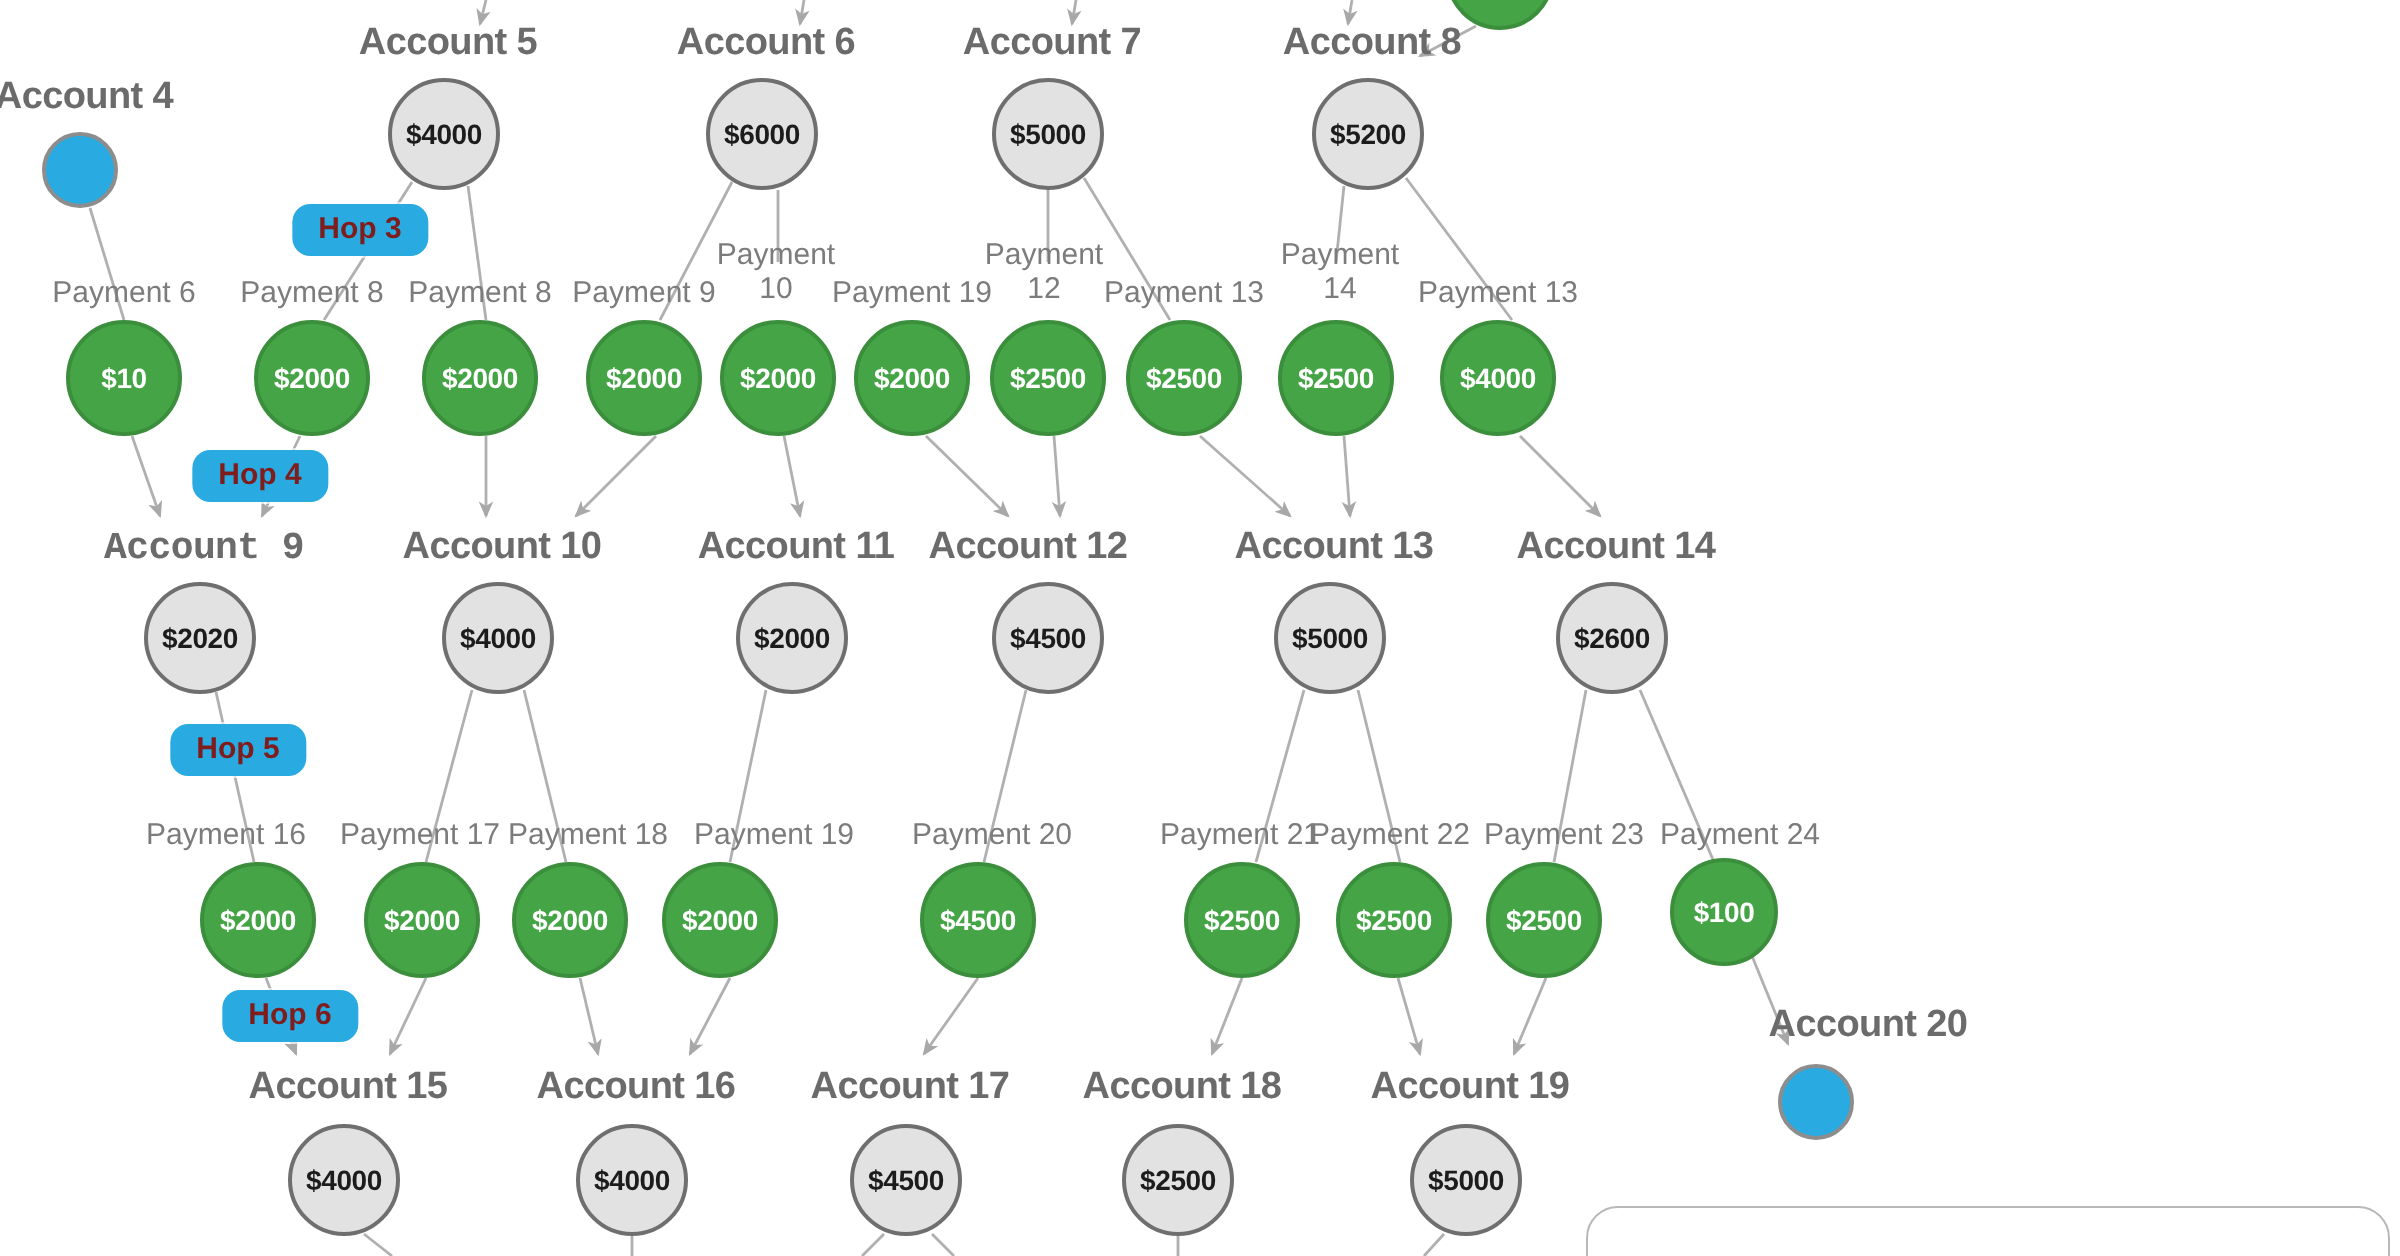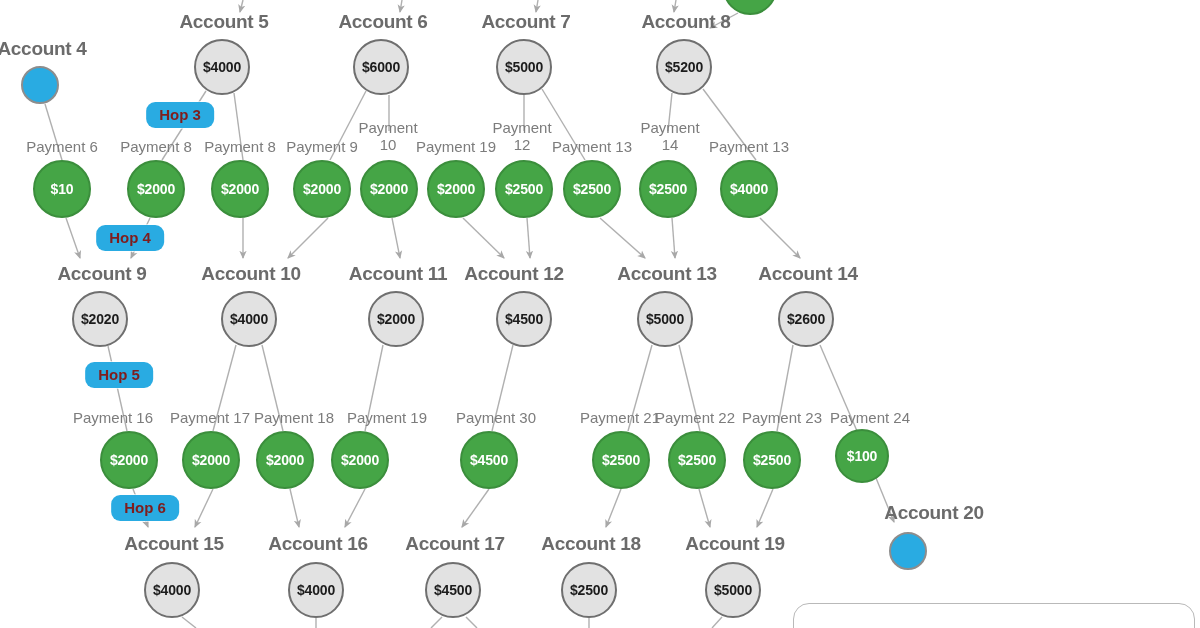--- a/index.html
+++ b/index.html
@@ -169,21 +169,21 @@
         <span>$5000</span>
       </div>
       <div class="nlabel" style="left: 526px; top: 11px;">Account 7</div>
       <div class="node account" style="left: 656px; top: 39px; width: 56px; height: 56px;">
         <span>$5200</span>
       </div>
       <div class="nlabel" style="left: 686px; top: 11px;">Account 8</div>
       <div class="node account" style="left: 72px; top: 291px; width: 56px; height: 56px;">
         <span>$2020</span>
       </div>
-      <div class="nlabel" style="left: 102px; top: 263px;">Account 9</div>
+      <div class="nlabel" style="left: 102px; top: 263px; font-family: Liberation Mono, monospace;">Account 9</div>
       <div class="node account" style="left: 221px; top: 291px; width: 56px; height: 56px;">
         <span>$4000</span>
       </div>
       <div class="nlabel" style="left: 251px; top: 263px;">Account 10</div>
       <div class="node account" style="left: 368px; top: 291px; width: 56px; height: 56px;">
         <span>$2000</span>
       </div>
       <div class="nlabel" style="left: 398px; top: 263px;">Account 11</div>
       <div class="node account" style="left: 496px; top: 291px; width: 56px; height: 56px;">
         <span>$4500</span>
@@ -271,21 +271,21 @@
         <span>$2000</span>
       </div>
       <div class="plabel" style="left: 294px; top: 409px;">Payment 18</div>
       <div class="node payment" style="left: 331px; top: 431px; width: 58px; height: 58px;">
         <span>$2000</span>
       </div>
       <div class="plabel" style="left: 387px; top: 409px;">Payment 19</div>
       <div class="node payment" style="left: 460px; top: 431px; width: 58px; height: 58px;">
         <span>$4500</span>
       </div>
-      <div class="plabel" style="left: 496px; top: 409px;">Payment 30</div>
+      <div class="plabel" style="left: 496px; top: 409px;">Payment 20</div>
       <div class="node payment" style="left: 592px; top: 431px; width: 58px; height: 58px;">
         <span>$2500</span>
       </div>
       <div class="plabel" style="left: 620px; top: 409px;">Payment 21</div>
       <div class="node payment" style="left: 668px; top: 431px; width: 58px; height: 58px;">
         <span>$2500</span>
       </div>
       <div class="plabel" style="left: 695px; top: 409px;">Payment 22</div>
       <div class="node payment" style="left: 743px; top: 431px; width: 58px; height: 58px;">
         <span>$2500</span>

